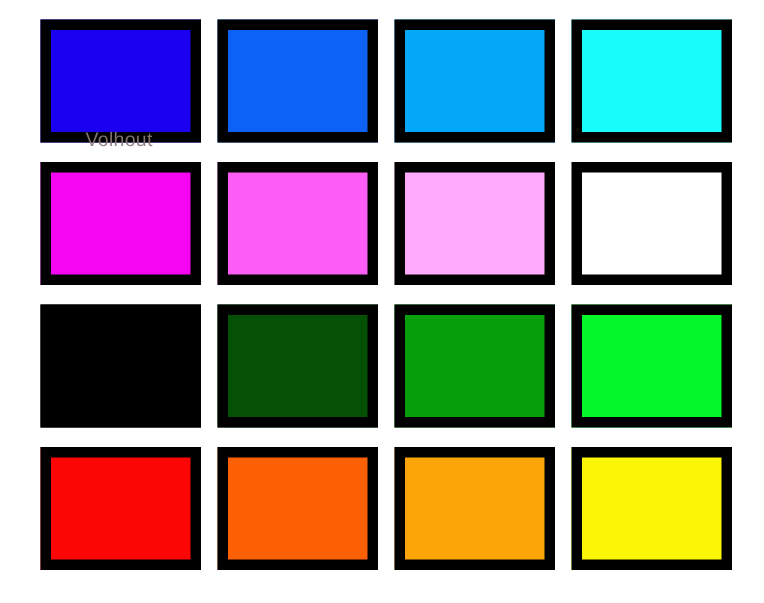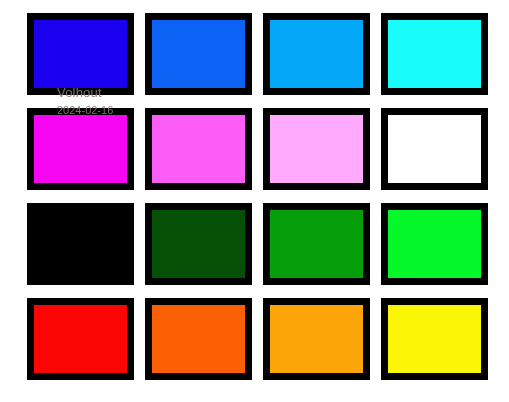--- a/index.html
+++ b/index.html
@@ -84,14 +84,13 @@
     <div class="swatch" style="background: rgb(6, 159, 11); border-color: rgb(0, 0, 0); border-width: 7px;"></div>
     <div class="swatch" style="background: rgb(5, 248, 42); border-color: rgb(0, 0, 0); border-width: 7px;"></div>
     <div class="swatch" style="background: rgb(251, 5, 5); border-color: rgb(0, 0, 0); border-width: 7px;"></div>
     <div class="swatch" style="background: rgb(251, 96, 4); border-color: rgb(0, 0, 0); border-width: 7px;"></div>
     <div class="swatch" style="background: rgb(251, 165, 8); border-color: rgb(0, 0, 0); border-width: 7px;"></div>
     <div class="swatch" style="background: rgb(251, 246, 6); border-color: rgb(0, 0, 0); border-width: 7px;"></div>
   </div>
 
 <div id="watermark">
   <span class="wm-line" id="wm-name" style="color: rgb(138, 122, 120);">Volhout</span>
-  <span class="wm-line" id="wm-date" style="color: rgb(138, 122, 120);">2024-02-16</span>
 </div>
 
 </body></html>

